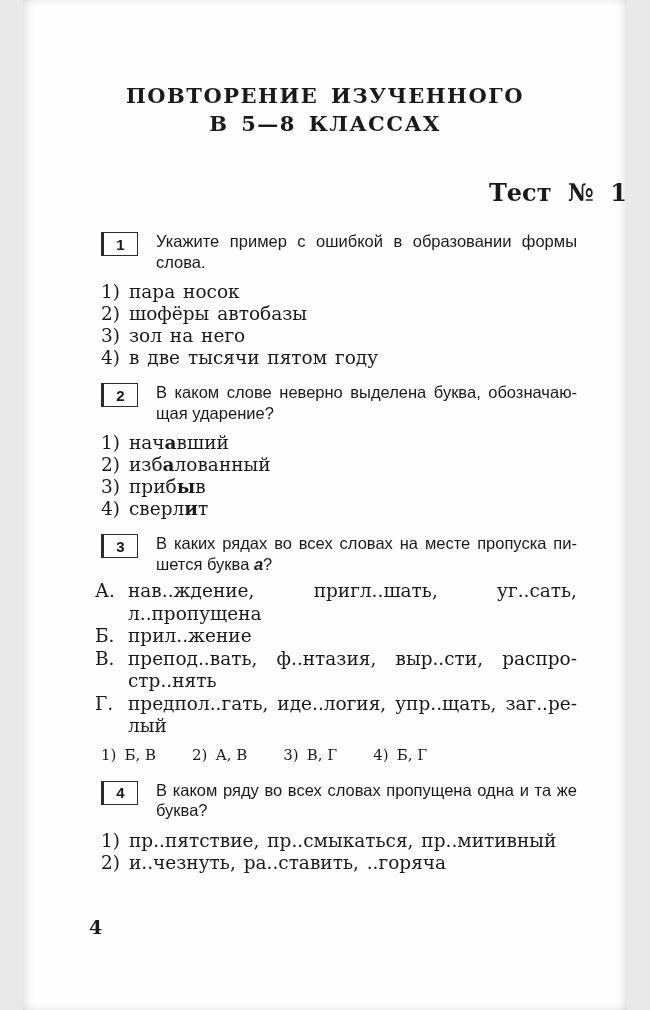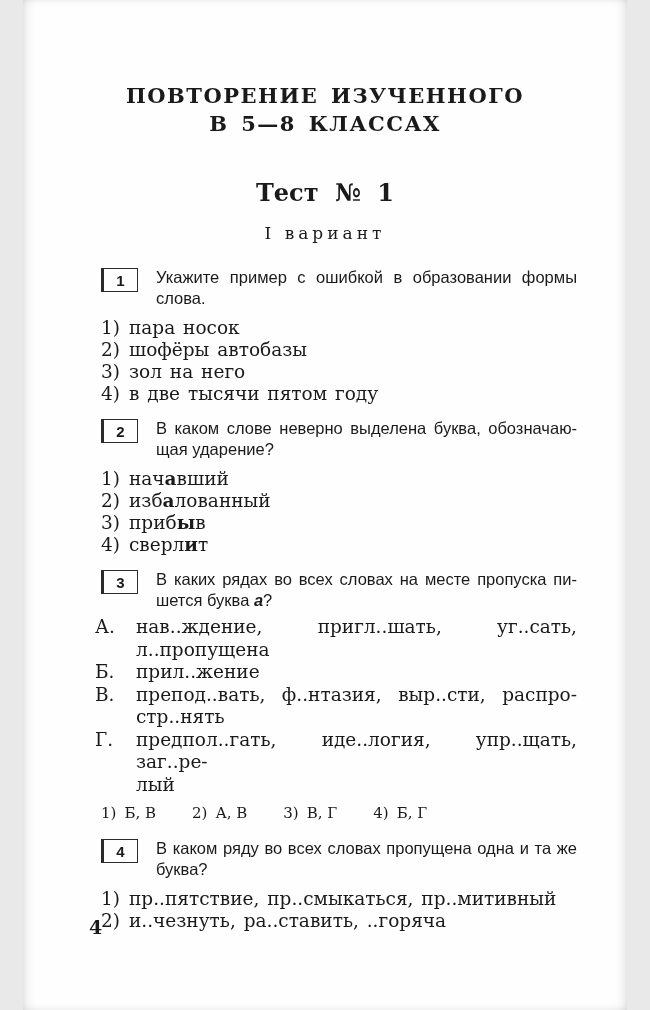--- a/index.html
+++ b/index.html
@@ -20,20 +20,21 @@
     font-size: 21px;
     line-height: 28px;
     letter-spacing: 1.5px;
     word-spacing: 4px;
   }
   .test-title {
     margin-top: 40px;
     font-weight: bold;
     font-size: 24px;
     word-spacing: 8px;
+    text-align: right;
   }
   .variant {
     margin-top: 16px;
     font-size: 17px;
     letter-spacing: 4px;
   }
   .content {
     padding: 0 50px 0 78px; 
   }
   .question { margin-top: 13px; }
@@ -58,21 +59,21 @@
     line-height: 20.5px;
   }
   .just { text-align: justify; text-align-last: justify; }
   .stem .ital-bold { font-weight: bold; font-style: italic; }
   .opts { margin-top: 9px; font-size: 18.5px; line-height: 22px; word-spacing: 2px; }
   .opt { display: flex; }
   .olabel { flex: 0 0 28px; }
   .letter-rows { margin-top: 6px; margin-left: -6px; font-size: 18.5px; line-height: 22.5px; word-spacing: 2px; }
   .lrow { display: flex; }
   .llabel { flex: 0 0 33px; }
-  .ltext { flex: 1 1 auto; margin-left: 8px; }
+  .ltext { flex: 1 1 auto; }
   .answers-row {
     margin-top: 5px;
     display: flex;
     gap: 36px;
     font-size: 15px;
     line-height: 24px;
   }
   .ansitem { white-space: nowrap; }
   .ans-label { margin-right: 8px; }
   .page-number {
@@ -87,21 +88,20 @@
 <body>
 
 <div class="page">
 
   <div class="head-block">
     <div class="main-title">
       <div>ПОВТОРЕНИЕ ИЗУЧЕННОГО</div>
       <div>В 5—8 КЛАССАХ</div>
     </div>
     <div class="test-title">Тест № 1</div>
-    <div class="variant">I вариант</div>
   </div>
 
   <div class="content">
 
     <section class="question q-first">
       <div class="qhead">
         <span class="qbox">
             <span>1</span>
           </span>
         <div class="stem">

